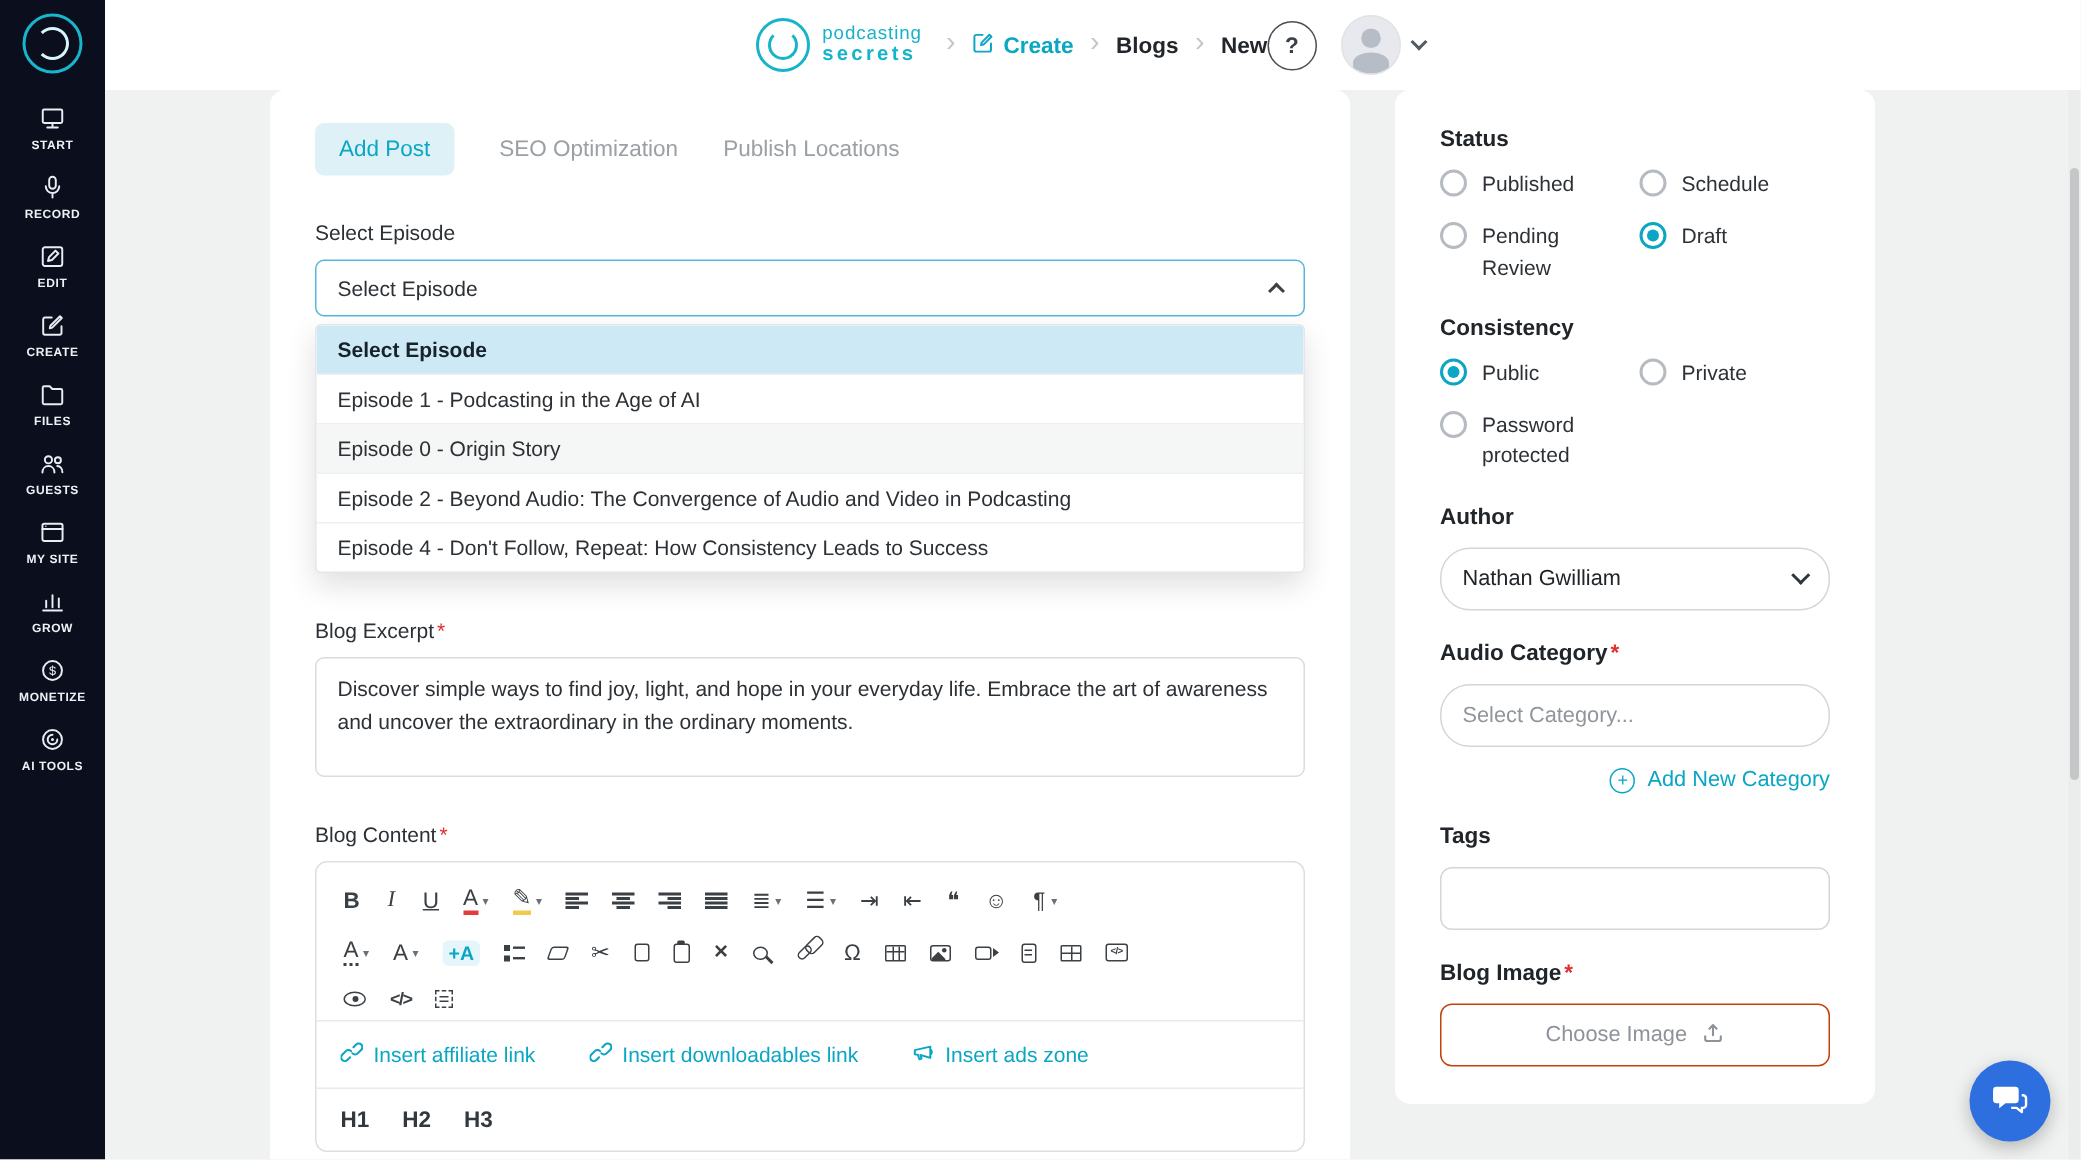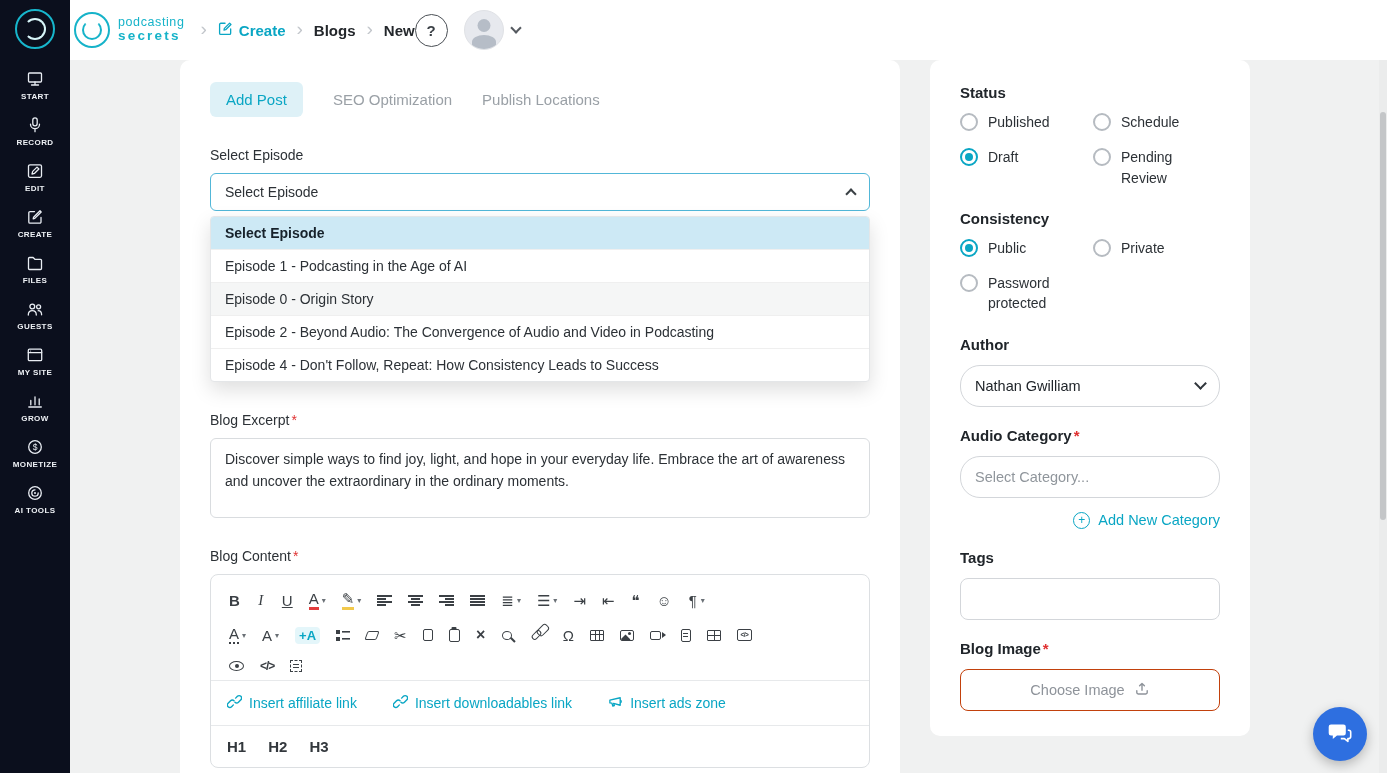--- a/index.html
+++ b/index.html
@@ -8,21 +8,21 @@
 
   
   .sidebar{position:absolute;left:0;top:0;width:70px;height:100%;background:#0b0f1d;display:flex;flex-direction:column;align-items:center;padding-top:9px;z-index:6}
   .s-logo{width:40px;height:40px;border-radius:50%;border:2px solid #17b6cc;position:relative;margin-bottom:14px;flex:none;cursor:pointer}
   .s-logo::after{content:"";position:absolute;inset:7px;border-radius:50%;border:2px solid #d8f6fa;border-left-color:transparent}
   .s-item{display:flex;flex-direction:column;align-items:center;gap:4px;padding:7px 0 8px;width:100%;cursor:pointer;text-decoration:none}
   .s-ico{height:18px;display:flex;align-items:center;justify-content:center}
   .s-label{font-size:8px;color:#eef1f5;letter-spacing:.4px;font-weight:600;white-space:nowrap}
 
   
-  .header{position:absolute;left:70px;top:0;right:0;height:60px;background:#fff;display:flex;align-items:center;justify-content:flex-start;padding:0 22px 0 4px;z-index:5}
+  .header{position:absolute;left:70px;top:0;right:0;height:60px;background:#fff;display:flex;align-items:center;justify-content:center;padding:0 22px 0 19px;z-index:5}
   .hleft{display:flex;align-items:center}
   .brand{display:flex;align-items:center;gap:8px;cursor:pointer}
   .brand-mark{width:36px;height:36px;border-radius:50%;border:2px solid #16b3c9;position:relative;flex:none}
   .brand-mark::after{content:"";position:absolute;inset:6px;border-radius:50%;border:2px solid #16b3c9;border-top-color:transparent}
   .brand-text{display:flex;flex-direction:column;line-height:1.1;color:#16b3c9}
   .brand-top{font-size:12.5px;letter-spacing:.6px}
   .brand-bottom{font-size:13.5px;font-weight:700;letter-spacing:2.2px}
   .crumbs{display:flex;align-items:center;gap:11px;margin-left:16px}
   .sep{color:#c2c6cb;font-size:19px;line-height:1;margin-top:-3px}
   .crumb{color:#23272b;font-weight:600;font-size:15px;cursor:pointer;text-decoration:none}
@@ -547,27 +547,27 @@
           <span class="radio"></span>
           <span class="opt-label">Published</span>
         </label>
 
         <label class="opt">
           <span class="radio"></span>
           <span class="opt-label">Schedule</span>
         </label>
 
         <label class="opt">
+          <span class="radio"></span>
+          <span class="opt-label">Pending Review</span>
+        </label>
+
+        <label class="opt">
           <span class="radio selected"></span>
           <span class="opt-label">Draft</span>
-        </label>
-
-        <label class="opt">
-          <span class="radio"></span>
-          <span class="opt-label">Pending Review</span>
         </label>
       </div>
 
     <div class="p-title">Consistency</div>
     <div class="opt-grid">
 
         <label class="opt">
           <span class="radio selected"></span>
           <span class="opt-label">Public</span>
         </label>

